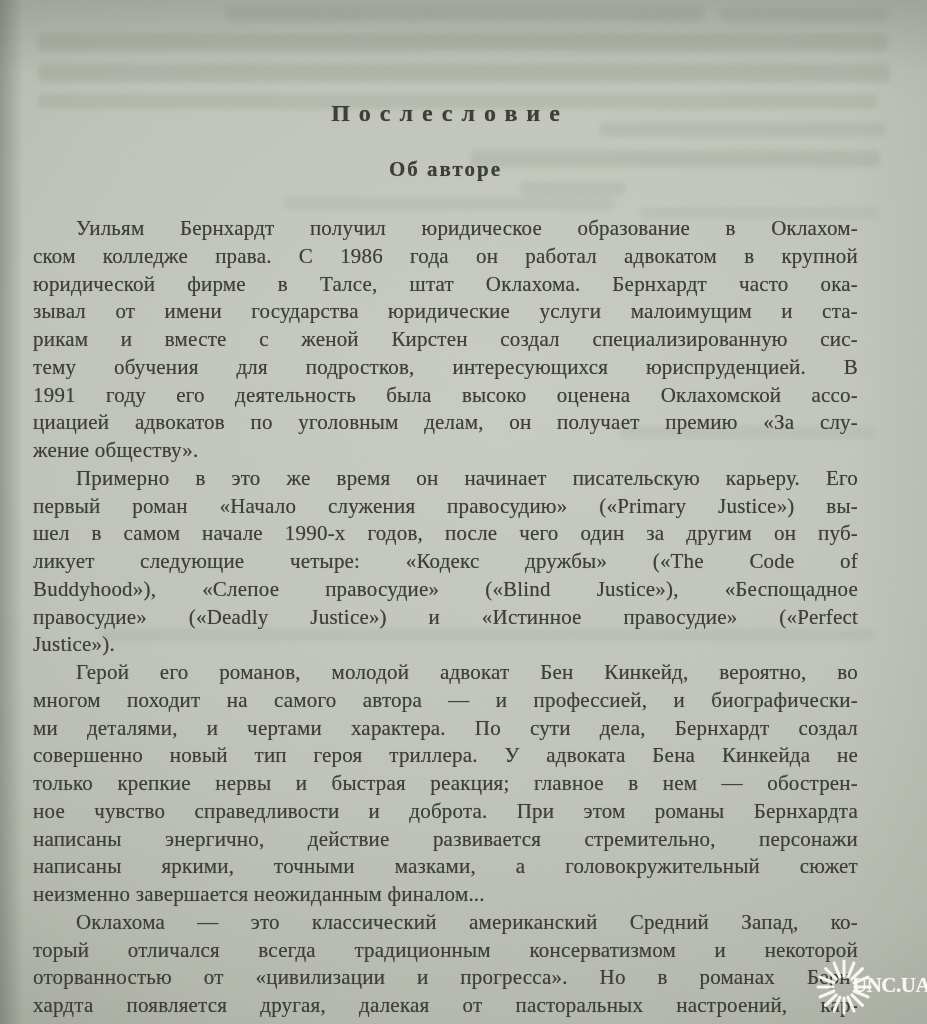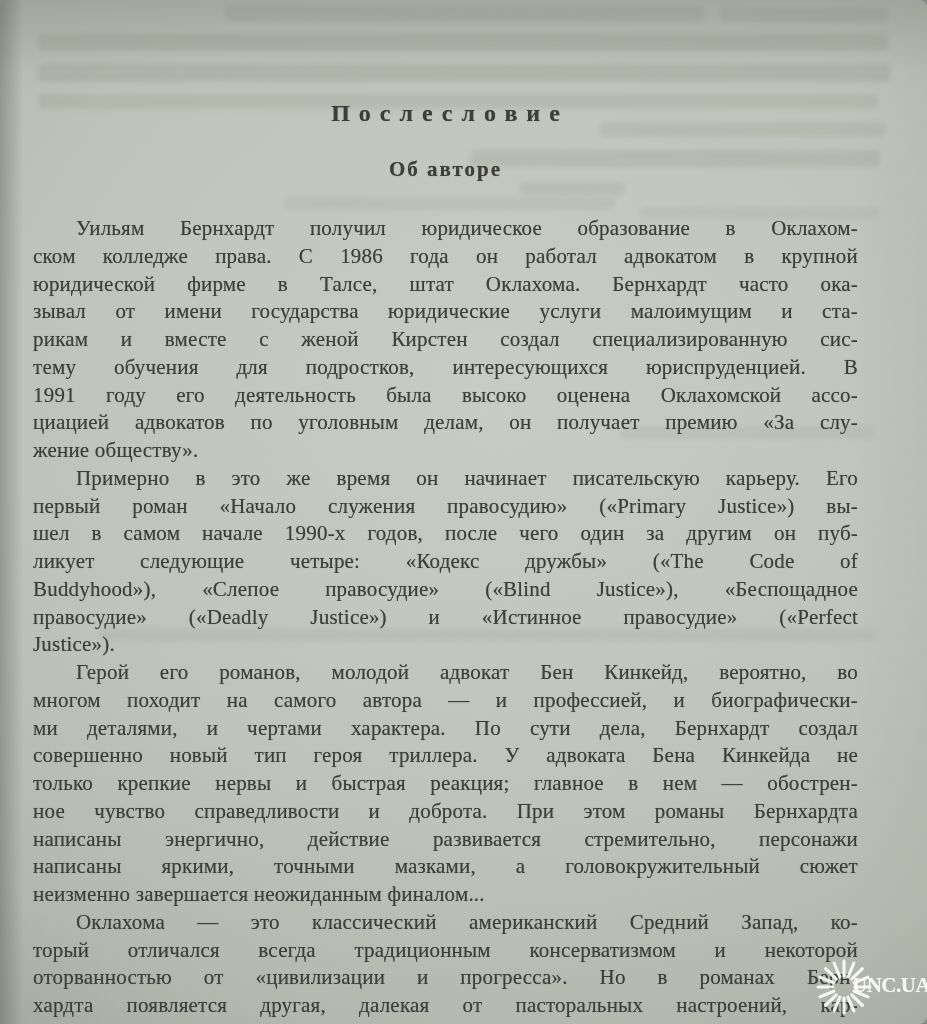--- a/index.html
+++ b/index.html
@@ -8,21 +8,20 @@
   .photo {
     position: relative;
     width: 927px;
     height: 1024px;
     overflow: hidden;
     font-family: "Liberation Serif", "DejaVu Serif", serif;
     background:
       linear-gradient(180deg, rgba(171,176,166,0.55) 0%, rgba(171,176,166,0) 10%),
       linear-gradient(270deg, rgba(176,180,169,0.45) 0%, rgba(176,180,169,0) 8%),
       radial-gradient(95% 75% at 54% 38%, var(--paper-light, #cacdc3) 0%, var(--paper, #c0c4ba) 55%, var(--paper-dark, #adb1a6) 100%);
-    border-radius: 8px;
   }
 
   
   .bleed {
     position: absolute;
     background: #6c7362;
     opacity: 0.13;
     filter: blur(2.5px);
     border-radius: 5px;
     pointer-events: none;

